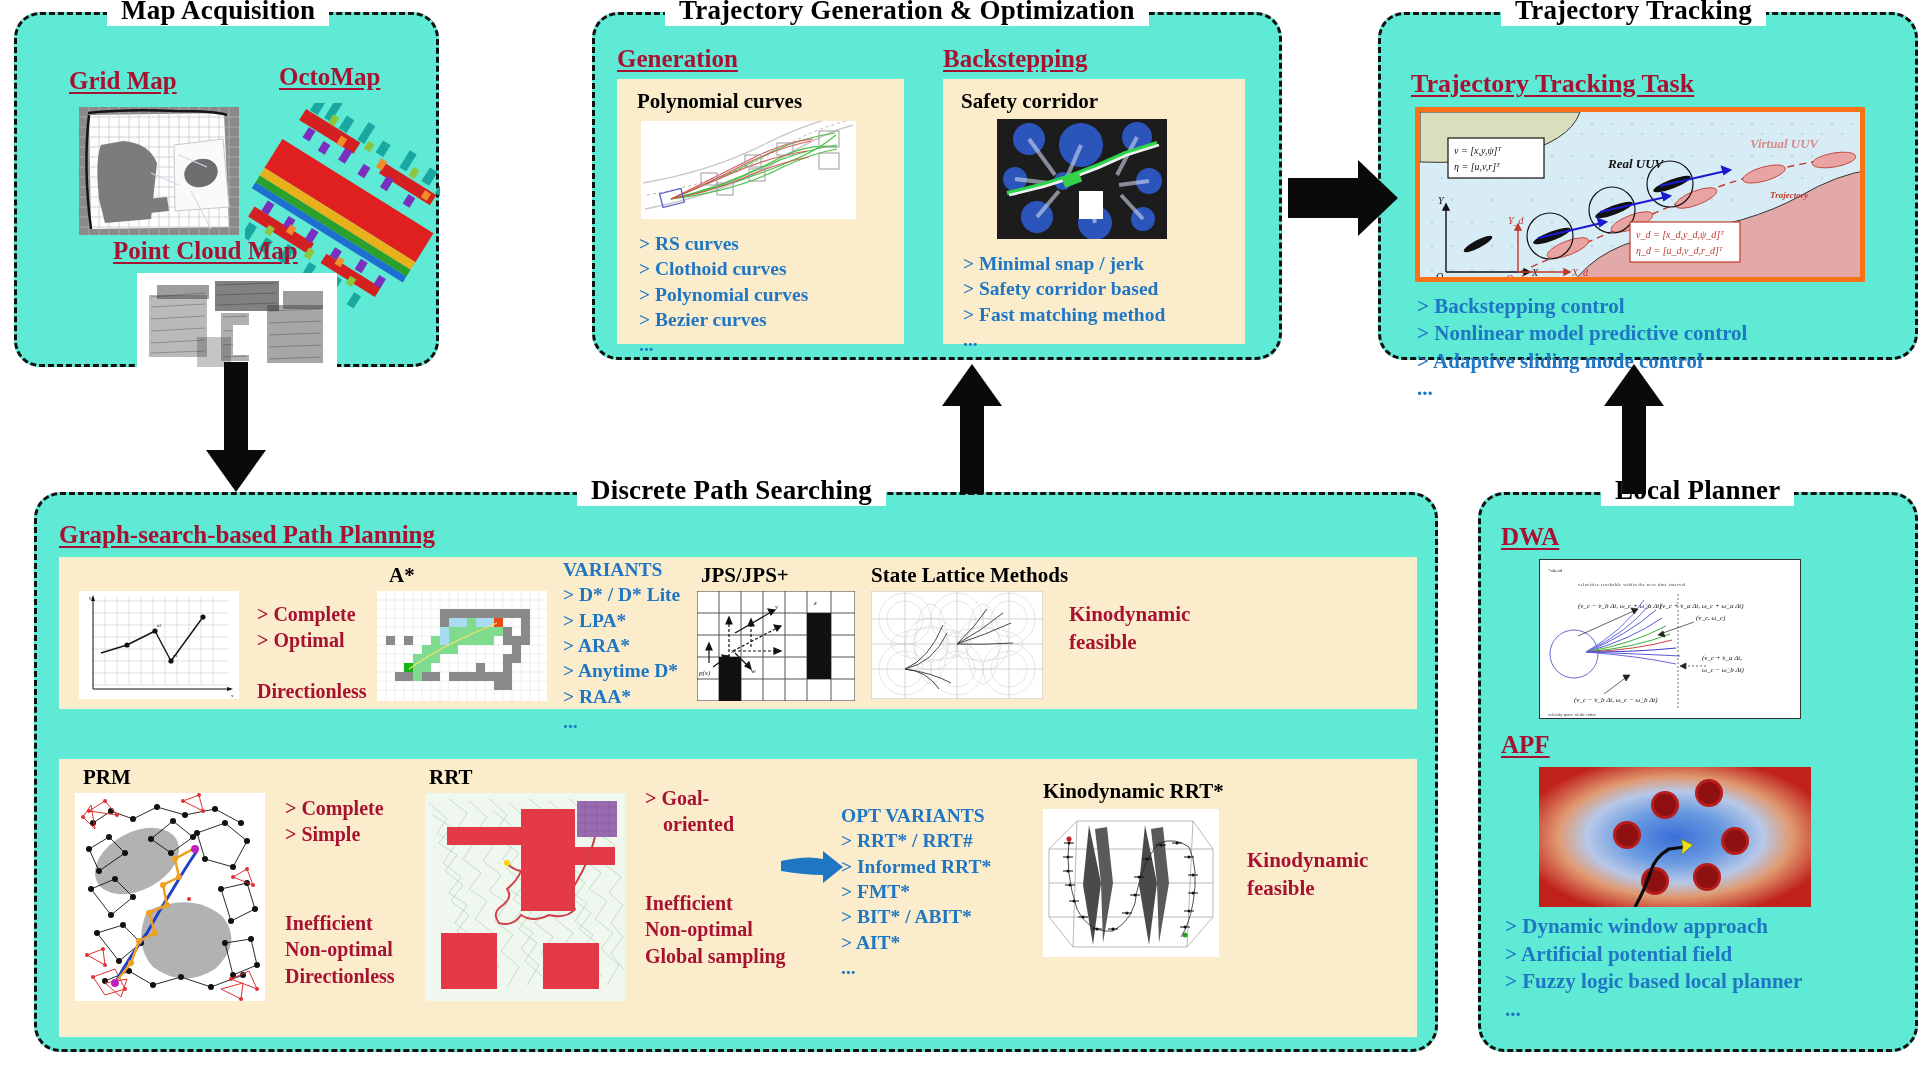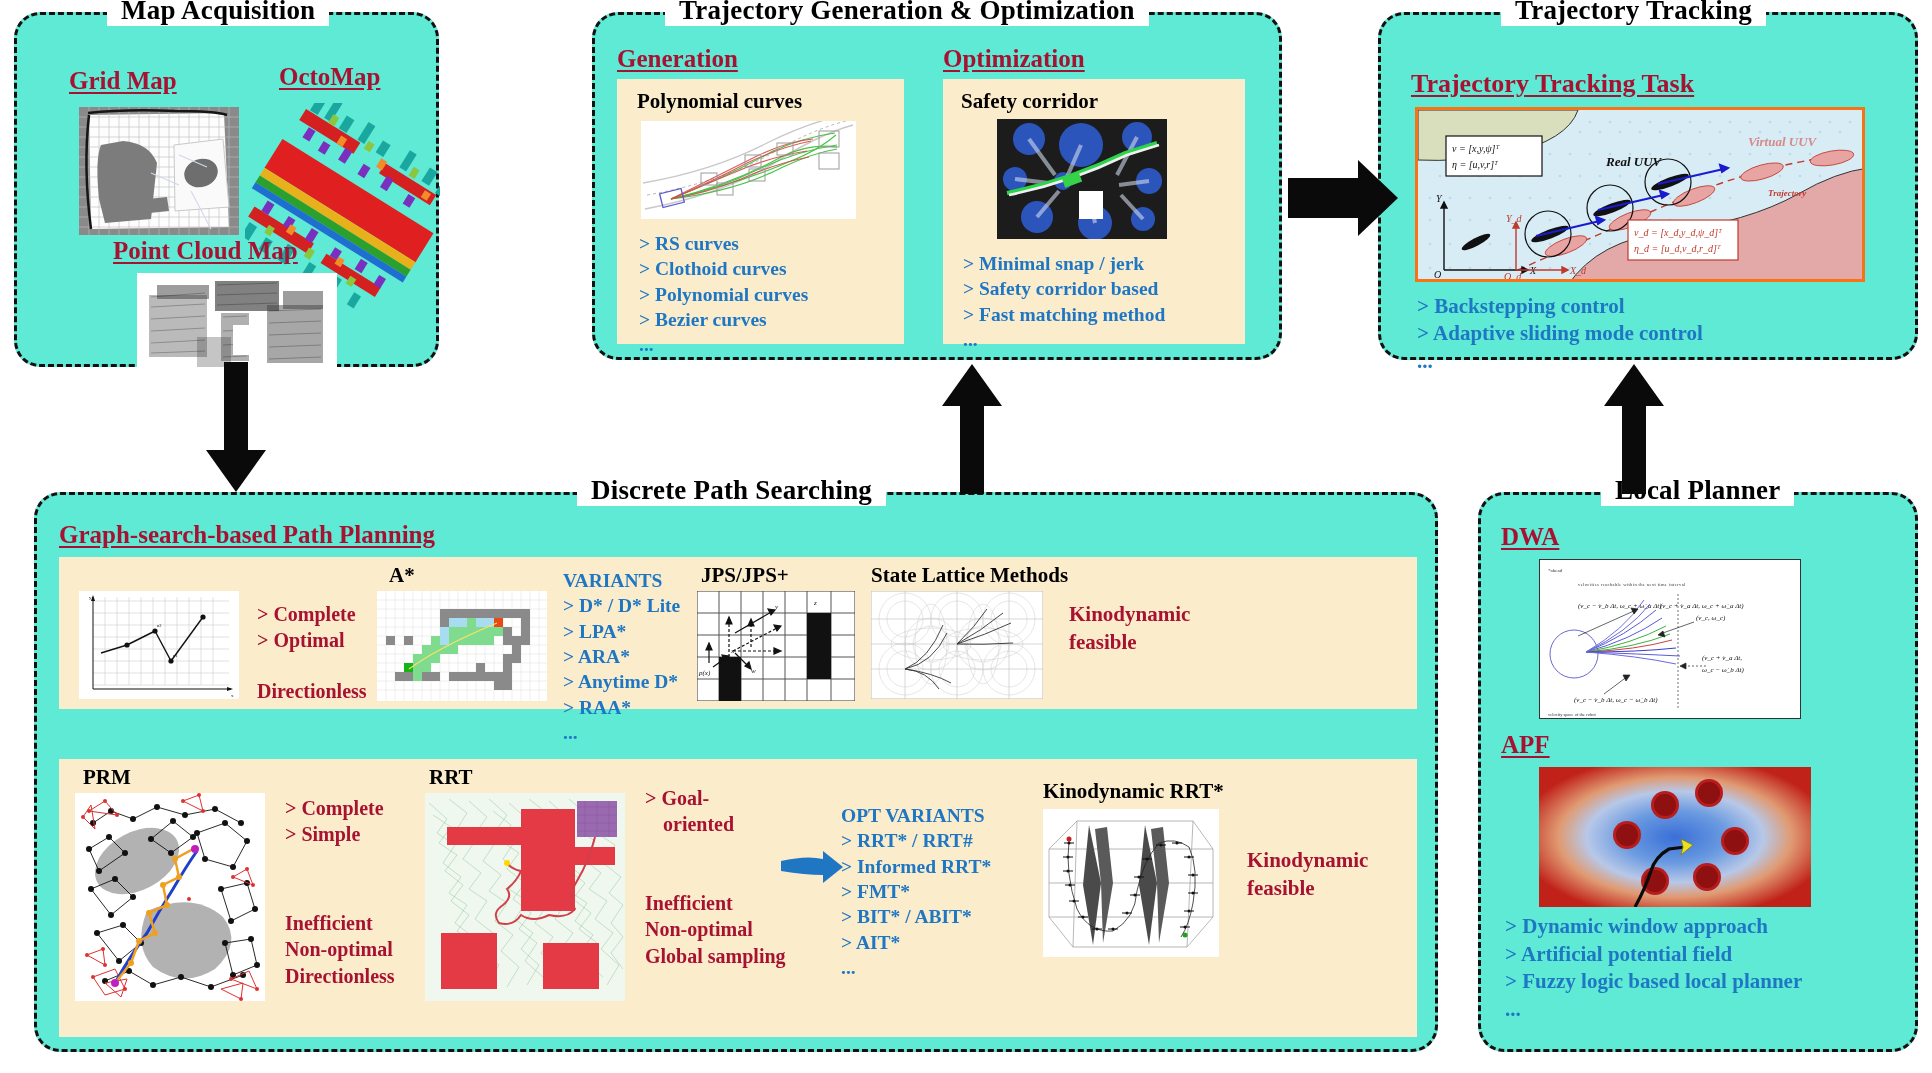--- a/index.html
+++ b/index.html
@@ -262,21 +262,21 @@
     </div>
     <div class="blue-list" style="position:absolute;left:22px;top:152px;">
       <div>&gt; RS curves</div>
       <div>&gt; Clothoid curves</div>
       <div>&gt; Polynomial curves</div>
       <div>&gt; Bezier curves</div>
       <div>...</div>
     </div>
   </div>
 
-  <div class="red-head" style="position:absolute;left:348px;top:30px;">Optimization</div>
+  <div class="red-head" style="position:absolute;left:348px;top:30px;">Backstepping</div>
   <div class="cream" style="left:348px;top:64px;width:302px;height:265px;">
     <div class="blk" style="position:absolute;left:18px;top:10px;">Safety corridor</div>
     <div class="thumb" style="left:54px;top:40px;width:170px;height:120px;">
       <svg width="170" height="120" viewBox="0 0 170 120">
         <rect width="170" height="120" fill="#1c1c1c"></rect>
         <g opacity="0.85">
           <circle cx="32" cy="20" r="16" fill="#2f5fd8"></circle>
           <circle cx="84" cy="26" r="22" fill="#2f5fd8"></circle>
           <circle cx="140" cy="18" r="15" fill="#2f5fd8"></circle>
           <circle cx="18" cy="60" r="12" fill="#2f5fd8"></circle>
@@ -309,21 +309,21 @@
       <div>...</div>
     </div>
   </div>
 </div>
 
 <div class="panel" style="left:1378px; top:12px; width:540px; height:348px;">
   <div class="panel-title" style="left:120px;">Trajectory Tracking</div>
 
   <div class="red-head" style="position:absolute;left:30px;top:54px;font-size:26px;">Trajectory Tracking Task</div>
 
-  <div class="thumb" style="left:34px;top:92px;width:450px;height:175px;border:3px solid #f97316;">
+  <div class="thumb" style="left:34px;top:92px;width:450px;height:175px;border:5px solid #f97316;">
     <svg width="450" height="175" viewBox="0 0 450 175">
       <rect width="450" height="175" fill="#d8ecf6"></rect>
       <g opacity="0.5">
         <g fill="#9cc9de">
           <circle cx="12" cy="12" r="1.3"></circle>
             <circle cx="32" cy="12" r="1.3"></circle>
             <circle cx="52" cy="12" r="1.3"></circle>
           <circle cx="72" cy="12" r="1.3"></circle>
             <circle cx="92" cy="12" r="1.3"></circle>
             <circle cx="112" cy="12" r="1.3"></circle>
@@ -523,20 +523,21 @@
       </g>
       <text x="152" y="164" font-size="10" font-style="italic" fill="#c0392b" font-family="Liberation Serif, serif">X_d</text>
       <text x="88" y="112" font-size="10" font-style="italic" fill="#c0392b" font-family="Liberation Serif, serif">Y_d</text>
       <text x="86" y="170" font-size="10" font-style="italic" fill="#c0392b" font-family="Liberation Serif, serif">O_d</text>
       <ellipse cx="58" cy="132" rx="16" ry="4" transform="rotate(-28 58 132)" fill="#111"></ellipse>
     </svg>
   </div>
 
   <div class="blue-list" style="position:absolute;left:36px;top:278px;font-size:21px;line-height:1.30;">
     <div>&gt; Backstepping control</div>
+    <div>&gt; Nonlinear model predictive control</div>
     <div>&gt; Adaptive sliding mode control</div>
     <div>...</div>
   </div>
 </div>
 
 <div class="panel" style="left:34px; top:492px; width:1404px; height:560px;">
   <div class="panel-title" style="left:540px;">Discrete Path Searching</div>
 
   <div class="red-head" style="position:absolute;left:22px;top:26px;">Graph-search-based Path Planning</div>
 
@@ -661,21 +662,21 @@
             <rect x="108" y="18" width="45" height="9"></rect>
           <rect x="72" y="18" width="36" height="9"></rect>
             <rect x="63" y="18" width="9" height="18"></rect>
           <rect x="144" y="27" width="9" height="27"></rect>
         </g>
         <rect x="27" y="72" width="9" height="9" fill="#16b316"></rect>
         <rect x="117" y="27" width="9" height="9" fill="#e84a16"></rect>
         <path d="M32 78 Q62 56 120 32" stroke="#ffe066" stroke-width="1.2" fill="none"></path>
       </svg>
     </div>
-    <div class="blue-list" style="position:absolute;left:504px;top:11px;">
+    <div class="blue-list" style="position:absolute;left:504px;top:0;">
       <div class="hdr">VARIANTS</div>
       <div>&gt; D* / D* Lite</div>
       <div>&gt; LPA*</div>
       <div>&gt; ARA*</div>
       <div>&gt; Anytime D*</div>
       <div>&gt; RAA*</div>
       <div>...</div>
     </div>
 
     <div class="blk" style="position:absolute;left:642px;top:6px;">JPS/JPS+</div>

